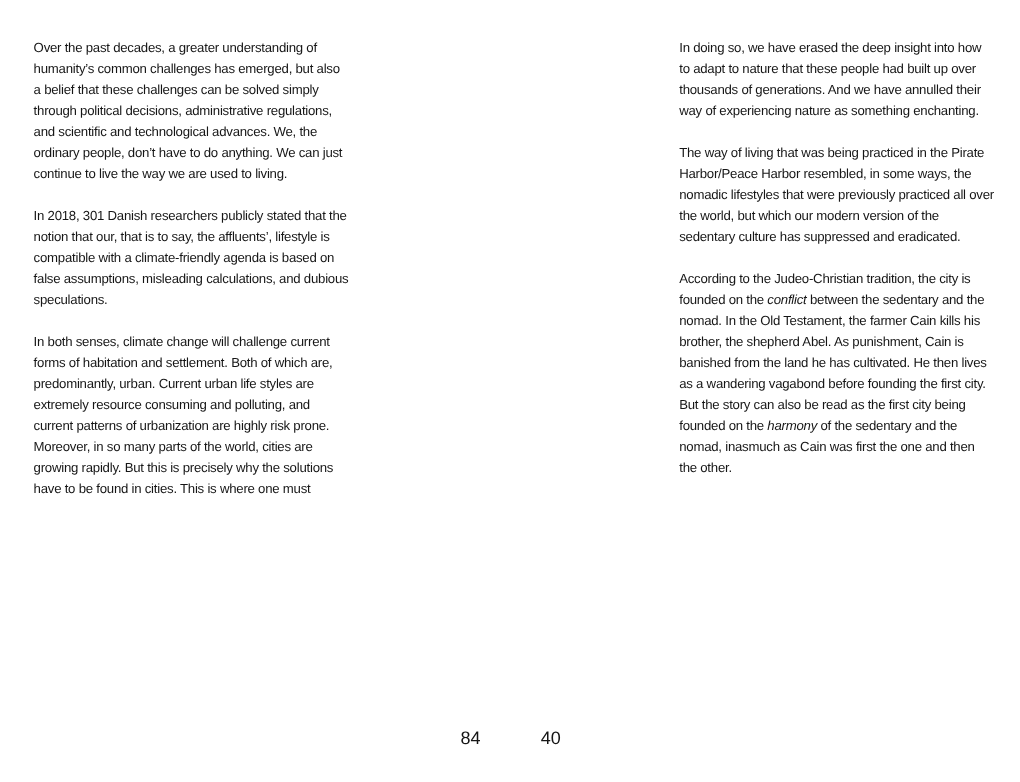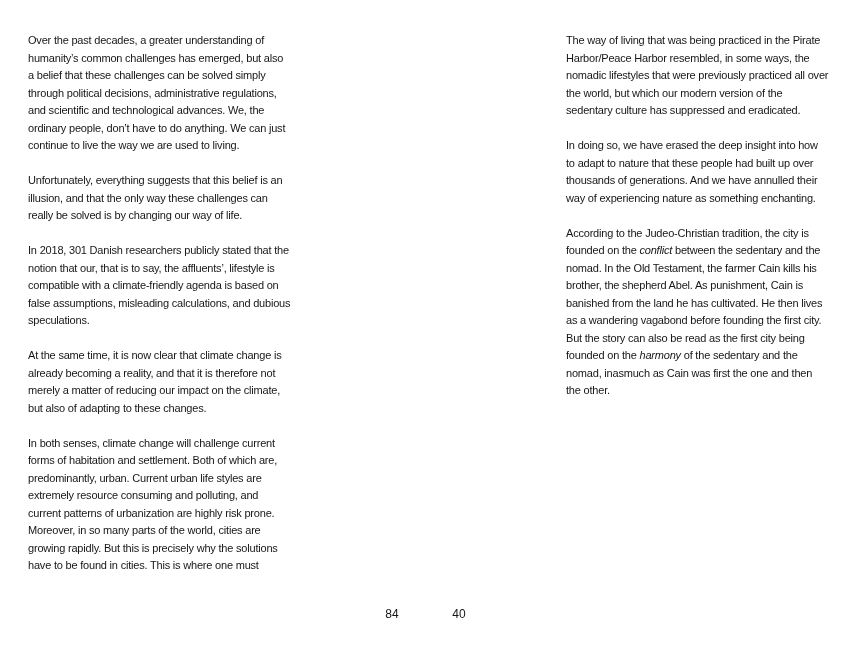--- a/index.html
+++ b/index.html
@@ -32,42 +32,40 @@
   .page-left  { left: 28px; }
   .page-right { left: 566px; }
   .page p {
     margin: 0 0 17.5px 0;
   }
   .italic { font-style: italic; text-align: center; }
   .folio {
     position: absolute;
     top: 607px;
     width: 20px;
-    font-size: 12px;
+    font-size: 15px;
     text-align: center;
     color: #161616;
   }
   .folio-left  { left: 382px; }
   .folio-right { left: 449px; }
 </style>
 </head>
 <body>
 
 <div class="spread">
 
   <div class="page page-left">
     <p><span>Over the past decades, a greater understanding of humanity’s common challenges has emerged, but also a belief that these challenges can be solved simply through political decisions, administrative regulations, and scientific and technological advances. We, the ordinary people, don’t have to do anything. We can just continue to live the way we are used to living.</span></p>
-    <p><span>Unfortunately, everything suggests that this belief is an illusion, and that the only way these challenges can really be solved is by changing our way of life.</span></p>
     <p><span>In 2018, 301 Danish researchers publicly stated that the notion that our, that is to say, the affluents’, lifestyle is compatible with a climate-friendly agenda is based on false assumptions, misleading calculations, and dubious speculations.</span></p>
-    <p><span>At the same time, it is now clear that climate change is already becoming a reality, and that it is therefore not merely a matter of reducing our impact on the climate, but also of adapting to these changes.</span></p>
     <p><span>In both senses, climate change will challenge current forms of habitation and settlement. Both of which are, predominantly, urban. Current urban life styles are extremely resource consuming and polluting, and current patterns of urbanization are highly risk prone. Moreover, in so many parts of the world, cities are growing rapidly. But this is precisely why the solutions have to be found in cities. This is where one must</span></p>
   </div>
 
   <div class="page page-right">
+    <p><span>In doing so, we have erased the deep insight into how to adapt to nature that these people had built up over thousands of generations. And we have annulled their way of experiencing nature as something enchanting.</span></p>
     <p><span>The way of living that was being practiced in the Pirate Harbor/Peace Harbor resembled, in some ways, the nomadic lifestyles that were previously practiced all over the world, but which our modern version of the sedentary culture has suppressed and eradicated.</span></p>
-    <p><span>In doing so, we have erased the deep insight into how to adapt to nature that these people had built up over thousands of generations. And we have annulled their way of experiencing nature as something enchanting.</span></p>
     <p><span>According to the Judeo-Christian tradition, the city is founded on the </span><span class="italic">conflict</span><span> between the sedentary and the nomad. In the Old Testament, the farmer Cain kills his brother, the shepherd Abel. As punishment, Cain is banished from the land he has cultivated. He then lives as a wandering vagabond before founding the first city. But the story can also be read as the first city being founded on the </span><span class="italic">harmony</span><span> of the sedentary and the nomad, inasmuch as Cain was first the one and then the other.</span></p>
   </div>
 
   <div class="folio folio-left">84</div>
   <div class="folio folio-right">40</div>
 
 </div>
 
 </body></html>

